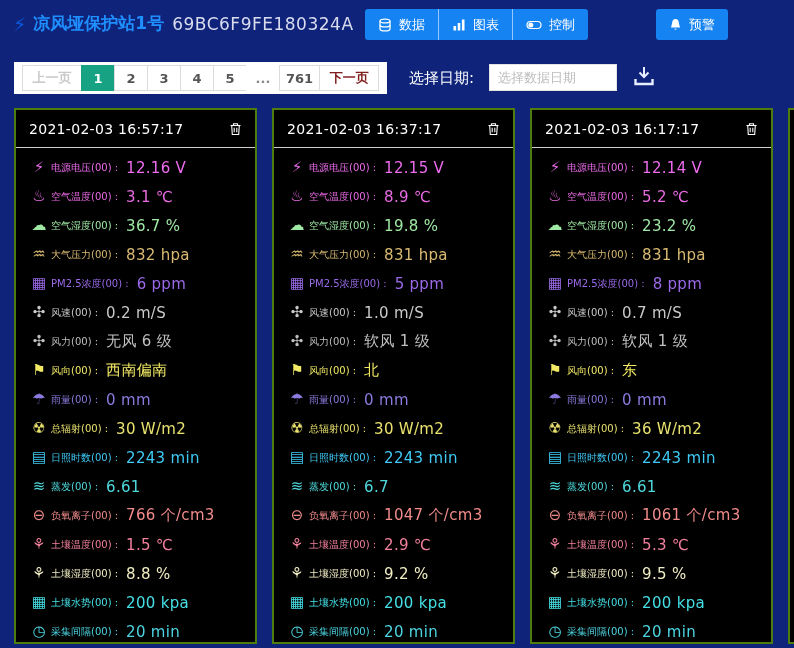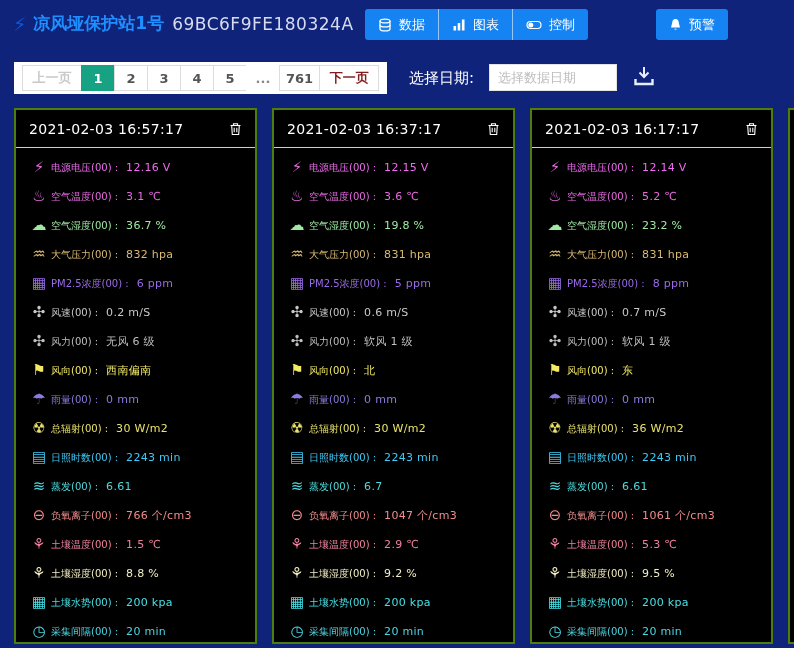--- a/index.html
+++ b/index.html
@@ -52,21 +52,21 @@
     width:243px; height:536px; flex:none; background:#000;
     border:2px solid #4d7c0f; border-radius:0; overflow:hidden;
   }
   .card-head { height:38px; display:flex; align-items:center; padding:0 11px 0 13px; border-bottom:1px solid #cfcfcf; }
   .timestamp { color:#fff; font-size:14px; letter-spacing:.3px; }
   .trash-btn { margin-left:auto; background:none; border:none; cursor:pointer; padding:2px; line-height:0; }
   .card-body { padding:5px 0 0 11px; }
   .row { height:29px; display:flex; align-items:center; white-space:nowrap; }
   .row-icon { width:24px; flex:none; font-size:15px; text-align:center; line-height:1; }
   .row-label { font-size:10px; }
-  .row-value { font-size:11px; margin-left:8px; letter-spacing:.3px; }
+  .row-value { font-size:15px; margin-left:8px; letter-spacing:.3px; }
   .card-partial { width:243px; }
 </style>
 </head>
 <body>
 
 <div class="header">
   <div class="title-wrap">
     <span class="bolt">⚡</span>
     <span class="station-title">凉风垭保护站1号</span>
     <span class="device-id">69BC6F9FE180324A</span>
@@ -279,21 +279,21 @@
     <div class="card-body">
   <div class="row" style="color: rgb(238, 108, 238);">
     <span class="row-icon">⚡</span>
     <span class="row-label">电源电压(00) :</span>
     <span class="row-value">12.15 V</span>
   </div>
 
   <div class="row" style="color: rgb(233, 106, 226);">
     <span class="row-icon">♨</span>
     <span class="row-label">空气温度(00) :</span>
-    <span class="row-value">3.6 ℃</span>
+    <span class="row-value">8.9 ℃</span>
   </div>
 
   <div class="row" style="color: rgb(159, 233, 165);">
     <span class="row-icon">☁</span>
     <span class="row-label">空气湿度(00) :</span>
     <span class="row-value">19.8 %</span>
   </div>
 
   <div class="row" style="color: rgb(217, 186, 114);">
     <span class="row-icon">♒</span>
@@ -303,21 +303,21 @@
 
   <div class="row" style="color: rgb(154, 106, 232);">
     <span class="row-icon">▦</span>
     <span class="row-label">PM2.5浓度(00) :</span>
     <span class="row-value">5 ppm</span>
   </div>
 
   <div class="row" style="color: rgb(201, 201, 201);">
     <span class="row-icon">✣</span>
     <span class="row-label">风速(00) :</span>
-    <span class="row-value">0.6 m/S</span>
+    <span class="row-value">1.0 m/S</span>
   </div>
 
   <div class="row" style="color: rgb(191, 191, 191);">
     <span class="row-icon">✣</span>
     <span class="row-label">风力(00) :</span>
     <span class="row-value">软风 1 级</span>
   </div>
 
   <div class="row" style="color: rgb(242, 234, 101);">
     <span class="row-icon">⚑</span>

